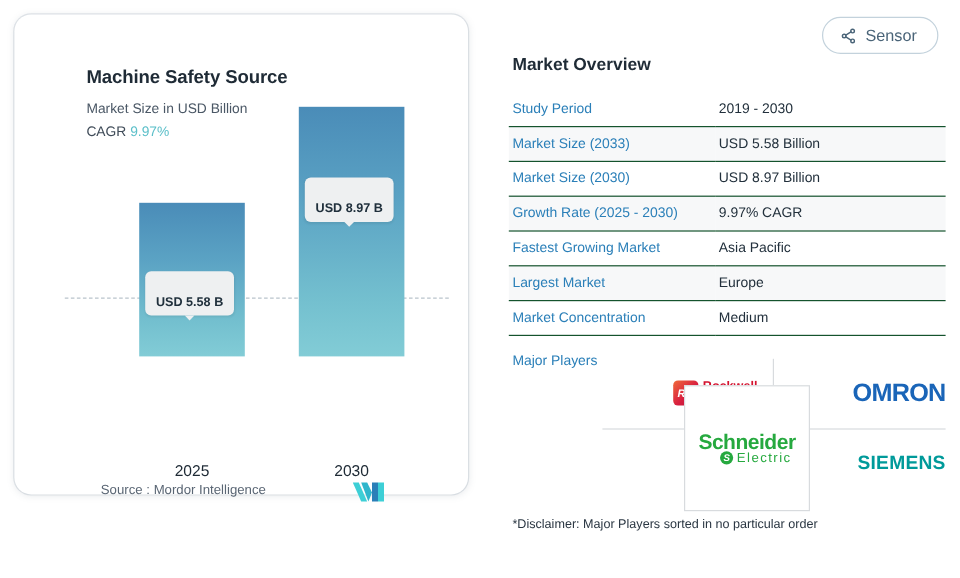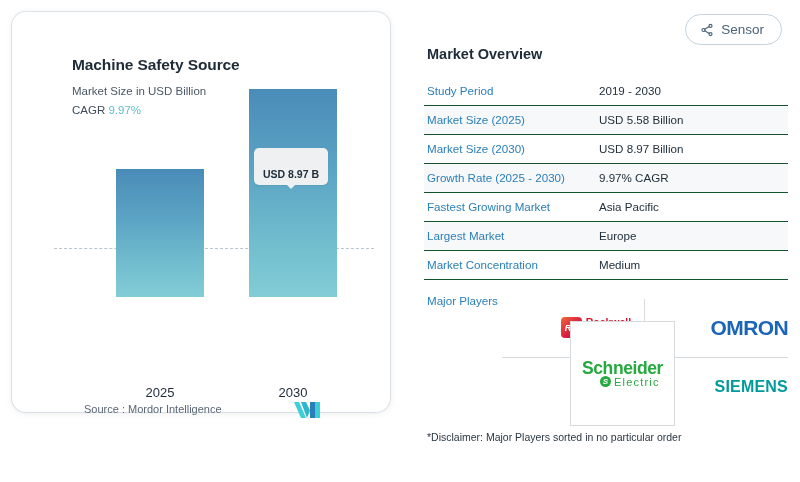--- a/index.html
+++ b/index.html
@@ -191,20 +191,21 @@
 
       <div class="dashline"></div>
 
       <div class="bar" id="bar-2025">
         <div class="bar-fill"></div>
       </div>
       <div class="bar" id="bar-2030">
         <div class="bar-fill"></div>
       </div>
 
+      <div class="bar-label" id="lbl-2025">USD 5.58 B</div>
       <div class="bar-label" id="lbl-2030">USD 8.97 B</div>
 
       <div class="x-tick" id="tick-2025">2025</div>
       <div class="x-tick" id="tick-2030">2030</div>
     </div>
 
     <div class="source">Source :  Mordor Intelligence</div>
 
     <svg class="mi-logo" viewBox="0 0 28 18">
       <polygon points="0,1 5,1 12,17 7,17" fill="#3dcfd6"></polygon>
@@ -229,21 +230,21 @@
 
     <div class="overview-title">Market Overview</div>
 
     <table class="ov-table">
       <tbody>
         <tr>
           <td class="k">Study Period</td>
           <td class="v">2019 - 2030</td>
         </tr>
         <tr>
-          <td class="k">Market Size (2025)</td>
+          <td class="k">Market Size (2033)</td>
           <td class="v">USD 5.58 Billion</td>
         </tr>
         <tr>
           <td class="k">Market Size (2030)</td>
           <td class="v">USD 8.97 Billion</td>
         </tr>
         <tr>
           <td class="k">Growth Rate (2025 - 2030)</td>
           <td class="v">9.97% CAGR</td>
         </tr>

